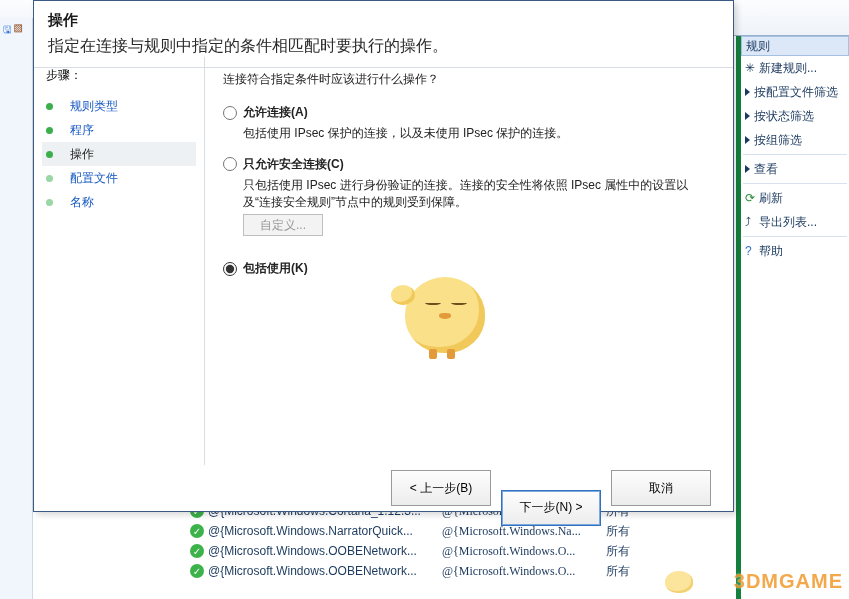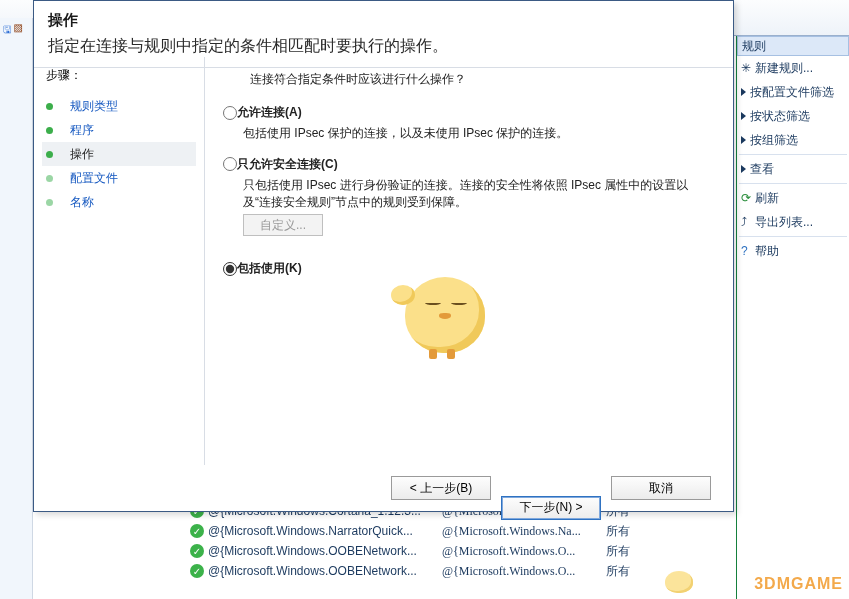--- a/index.html
+++ b/index.html
@@ -6,34 +6,34 @@
   html, body { width: 849px; height: 599px; overflow: hidden; background: #fff; }
 
   
   .bg-window { position: absolute; inset: 0; background: #fff; }
   .bg-header { position: absolute; left: 0; top: 0; right: 0; height: 36px; background: linear-gradient(#fcfdfe,#eef3f9); border-bottom: 1px solid #9ab0cd; }
   .bg-left-strip { position: absolute; left: 0; top: 18px; width: 33px; bottom: 0; background: #f1f6fc; border-right: 1px solid #cfd8e4; }
   .bg-corner-icons { position: absolute; left: 3px; top: 22px; display: flex; gap: 2px; font-size: 10px; color: #1a56b8; }
   .bg-corner-icons span:first-child { color:#2b6cd4; }
   .bg-corner-icons span:last-child { color:#8a3a0c; }
 
-  .bg-right-pane { position: absolute; right: 0; top: 36px; width: 113px; bottom: 0; border-left: 1px solid #15803d; background: #fff; }
+  .bg-right-pane { position: absolute; right: 0; top: 36px; width: 113px; bottom: 0; border-left: 5px solid #15803d; background: #fff; }
   .bg-right-sel { background:#dce8f8; height:20px; display:flex; align-items:center; padding:0 4px; font-size:12px; color:#1b395e; border:1px solid #a6c0e2;}
   .bg-right-item { height:24px; display:flex; align-items:center; padding:0 4px; font-size:12px; color:#1b395e; }
   .bg-right-sep { height:1px; background:#d8e1ee; margin:2px 2px; }
   .tri { display:inline-block; width:0;height:0;border-top:4px solid transparent;border-bottom:4px solid transparent;border-left:5px solid #1b395e; margin-right:4px;}
 
   .bg-list { position: absolute; left: 190px; right: 113px; bottom: 10px; height: 88px; font-size:12px;}
   .bg-row { display:flex; align-items:center; height:20px; gap:4px; }
   .bg-row .ok { width:14px;height:14px;border-radius:50%;background:#3cb24a;color:#fff;display:flex;align-items:center;justify-content:center;font-size:10px;}
   .bg-row .c1 { width:230px; color:#1b395e; overflow:hidden; text-overflow:ellipsis; white-space:nowrap;}
   .bg-row .c2 { width:160px; color:#1b395e; overflow:hidden; text-overflow:ellipsis; white-space:nowrap;font-family:Liberation Serif, serif;}
   .bg-row .c3 { width:40px; color:#1b395e; }
 
-  .watermark { position:absolute; right:6px; bottom:6px; font-size:16px; font-weight:700; letter-spacing:1px;
+  .watermark { position:absolute; right:6px; bottom:6px; font-size:20px; font-weight:700; letter-spacing:1px;
     color:#f19b2c; text-shadow:0 0 2px #fff; opacity:0.85; pointer-events:none;}
   .watermark .chick { position:absolute; right:150px; bottom:0; width:28px;height:22px; background:#fbe08a; border-radius:50% 50% 45% 45%; box-shadow: inset -2px -2px 0 #f0c95a; }
 
   
   .dialog { position:absolute; left:33px; top:0; width:701px; height:512px; background:#fff; border:1px solid #3b5a84; box-shadow:3px 3px 6px rgba(0,0,0,.15); }
   .dlg-head { padding:10px 14px 10px 14px; border-bottom:1px solid #d8dde5;}
   .dlg-title { font-size:15px; font-weight:700; color:#1a1a1a; margin-bottom:6px;}
   .dlg-desc { font-size:16px; color:#2a2a2a; }
   .dlg-body { position:absolute; top:56px; bottom:46px; left:0; right:0; display:flex; }
   .steps-col { width:170px; padding:10px 12px; }
@@ -41,41 +41,41 @@
   .step-item { display:flex; align-items:center; gap:6px; font-size:12px; height:24px; }
   .bullet { width:7px;height:7px;border-radius:50%; background:#3cae4b; flex-shrink:0; }
   .bullet.dim { background:#9bd6a5; }
   .step-item.current .step-label { color:#222; }
   .step-item .step-label { color:#1558c0; cursor:pointer;margin-left:11px; }
   .step-item.current { background:#eef1f4; padding:0 4px; margin:0 -4px; }
   .step-item.current .step-label { color:#222; cursor:default; }
   .vsep { width:1px; background:#d8dde5; }
 
   .main-col { flex:1; padding:14px 18px; font-size:12px; color:#222; position:relative;}
-  .question { margin-bottom:16px;margin-left:27px; }
+  .question { margin-bottom:16px; }
   .opt { margin-bottom:14px; }
-  .opt-row { display:flex; align-items:center; }
+  .opt-row { display:flex; align-items:center; gap:6px; }
   .opt-label { font-weight:700; }
   .opt-desc { margin:4px 0 0 20px; font-size:12px; color:#222; line-height:1.4;}
   input[type=radio] { width:14px;height:14px; accent-color:#333; }
   .btn-custom { margin:4px 0 10px 20px; width:80px; height:22px; font-size:12px; border:1px solid #bfbfbf; background:#f3f3f3; color:#9a9a9a;}
   
   
   .mid-chick { position:absolute; left:180px; top:200px; width:120px; height:110px; pointer-events:none;}
   .mid-chick .body { position:absolute; left:20px; top:20px; width:80px;height:76px; background:#fbe08a; border-radius:50% 50% 48% 48%; box-shadow: inset -6px -6px 0 #f0c95a; }
   .mid-chick .eye { position:absolute; width:16px;height:4px;border-bottom:2px solid #6a4f1f;border-radius:50%; top:44px;}
   .mid-chick .eyeL{left:40px;} .mid-chick .eyeR{left:66px;}
   .mid-chick .beak { position:absolute; left:54px; top:56px; width:12px;height:6px;background:#e39a3a;border-radius:40% 40% 50% 50%;}
   .mid-chick .wing { position:absolute; left:6px; top:28px; width:24px;height:20px;background:#fbe08a;border-radius:50%; box-shadow: inset -3px -3px 0 #f0c95a;}
   .mid-chick .foot { position:absolute; bottom:8px; width:8px;height:10px;background:#e39a3a;border-radius:2px;}
   .mid-chick .footL{left:44px;} .mid-chick .footR{left:62px;}
 
   
   .dlg-foot { position:absolute; bottom:0; left:0; right:0; height:46px; display:flex; align-items:center; justify-content:flex-end; gap:10px; padding-right:22px; }
-  .wbtn { min-width:100px; height:24px; font-size:12px; border:1px solid #9a9a9a; background:linear-gradient(#fdfdfd,#ececec); cursor:pointer; padding:0 10px;}
+  .wbtn { min-width:100px; height:36px; font-size:12px; border:1px solid #9a9a9a; background:linear-gradient(#fdfdfd,#ececec); cursor:pointer; padding:0 10px;}
   .wbtn.primary { border-color:#2f72c1; box-shadow:0 0 0 1px #7fa8dd inset;margin-top:39px; }
 </style>
 </head>
 <body>
 
 <div class="bg-window">
   <div class="bg-header"></div>
   <div class="bg-left-strip"></div>
   <div class="bg-corner-icons">
     <span>🖫</span>

